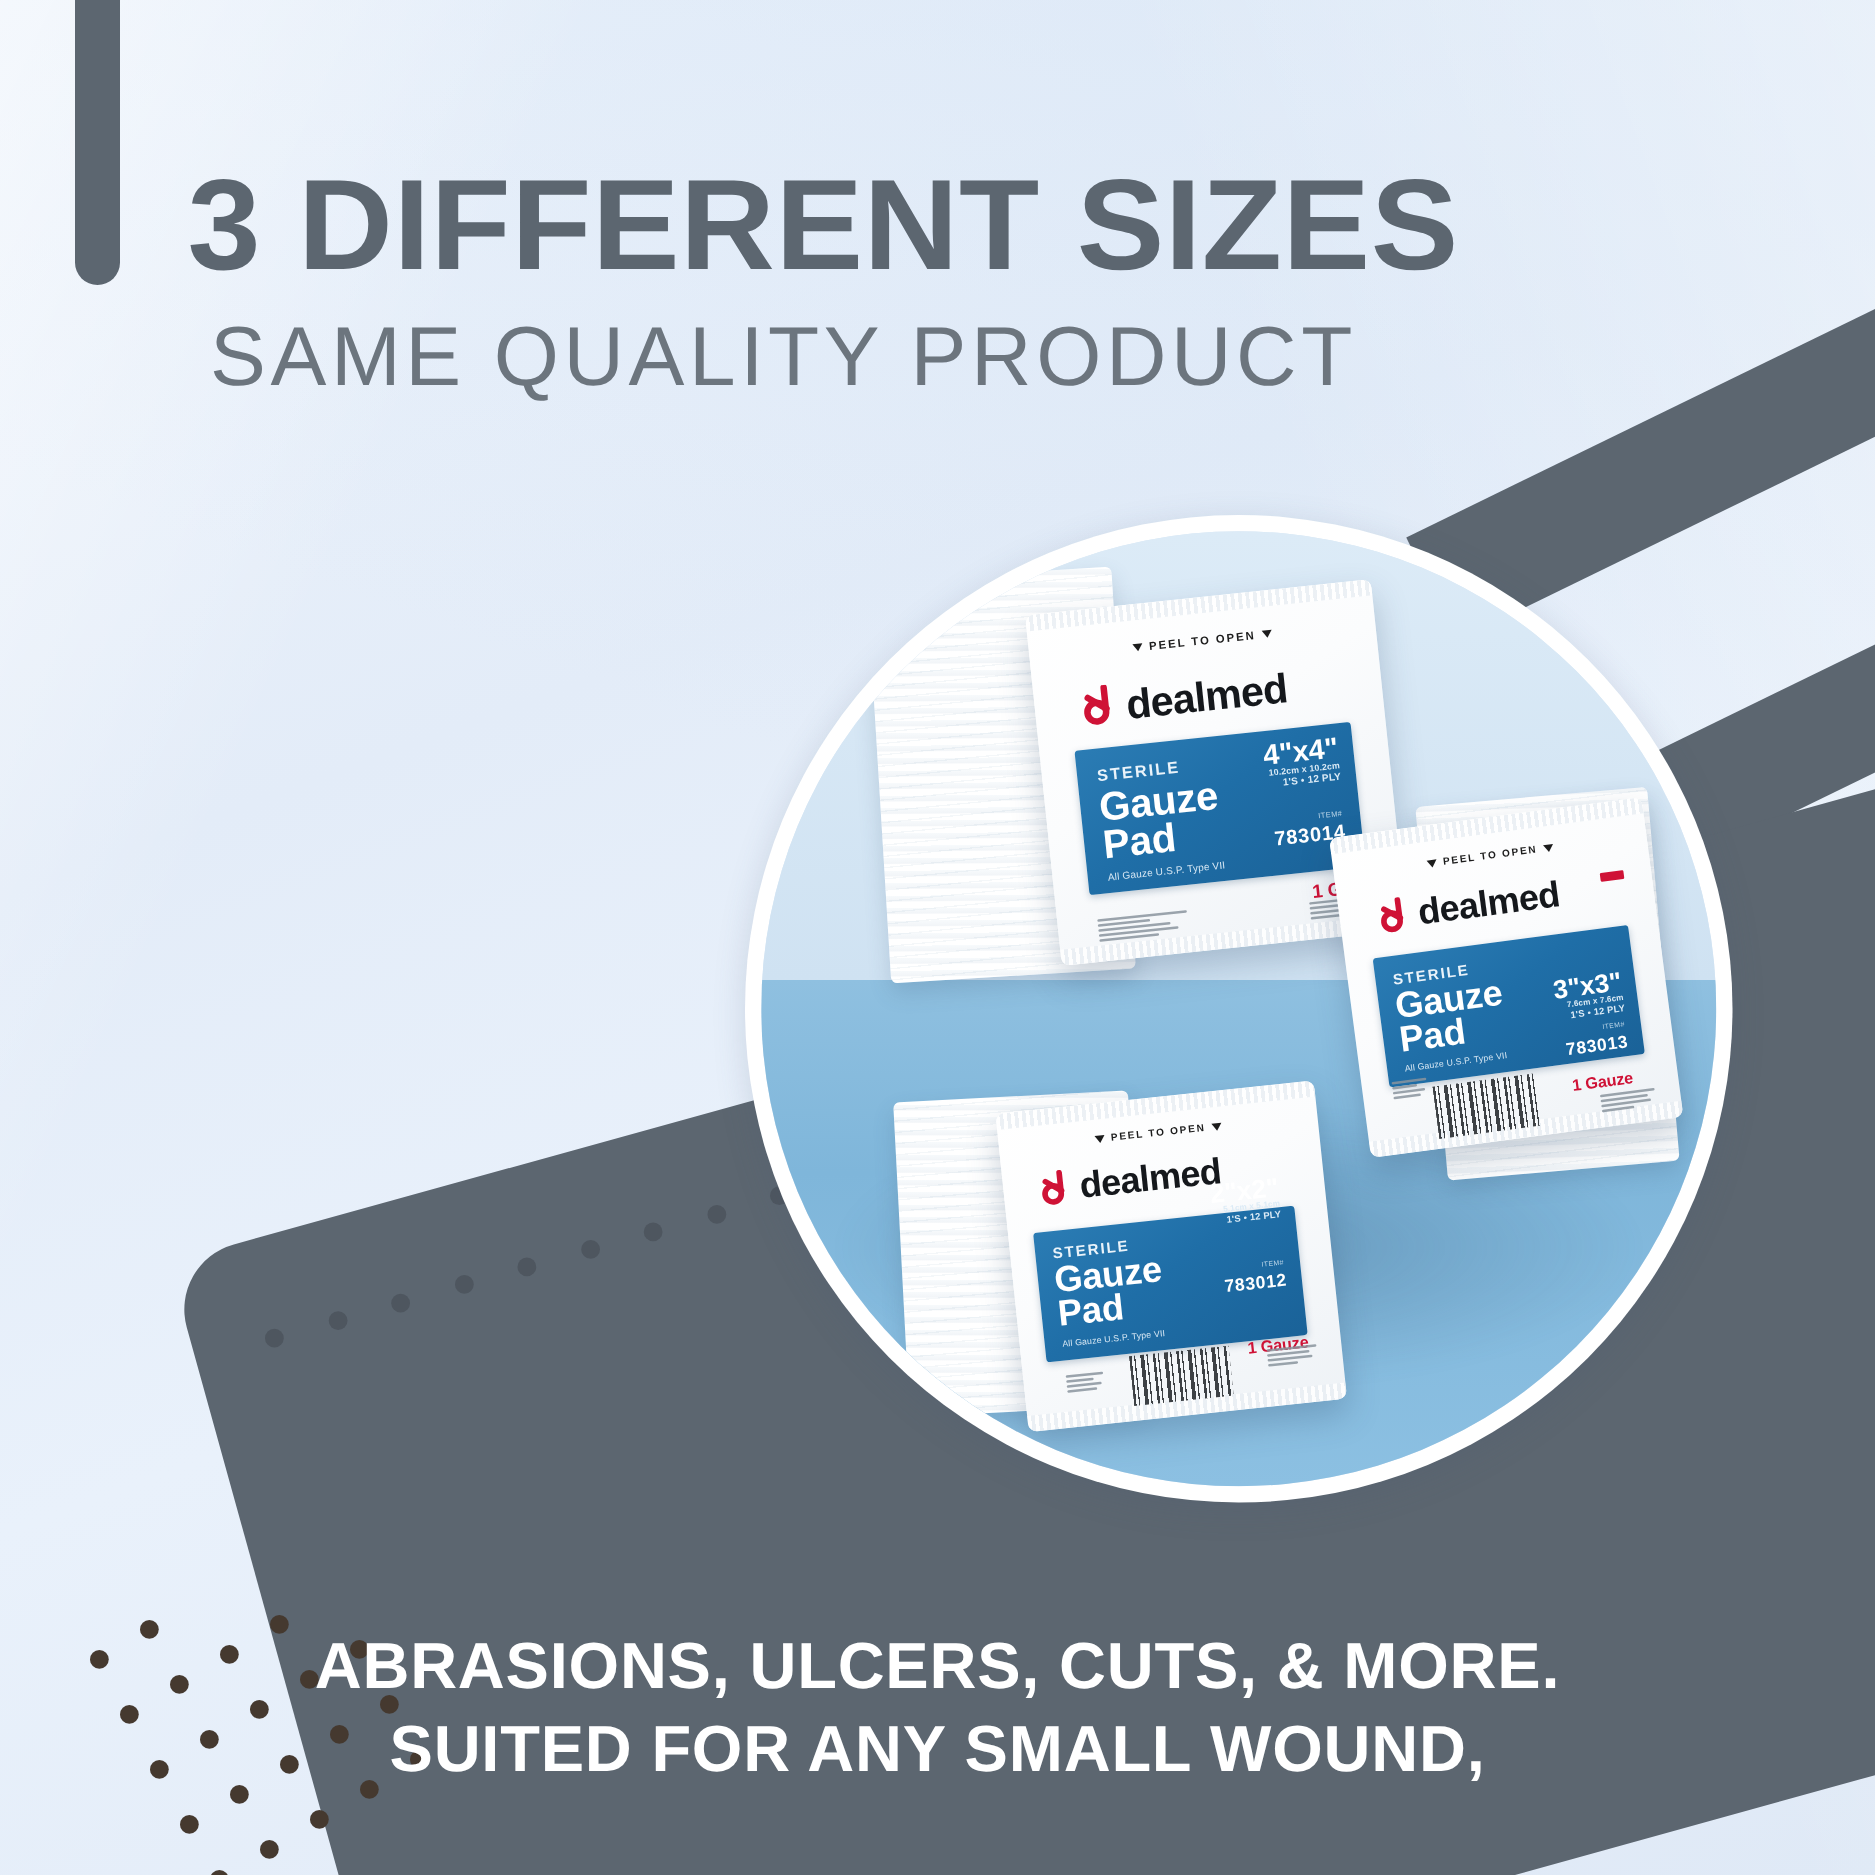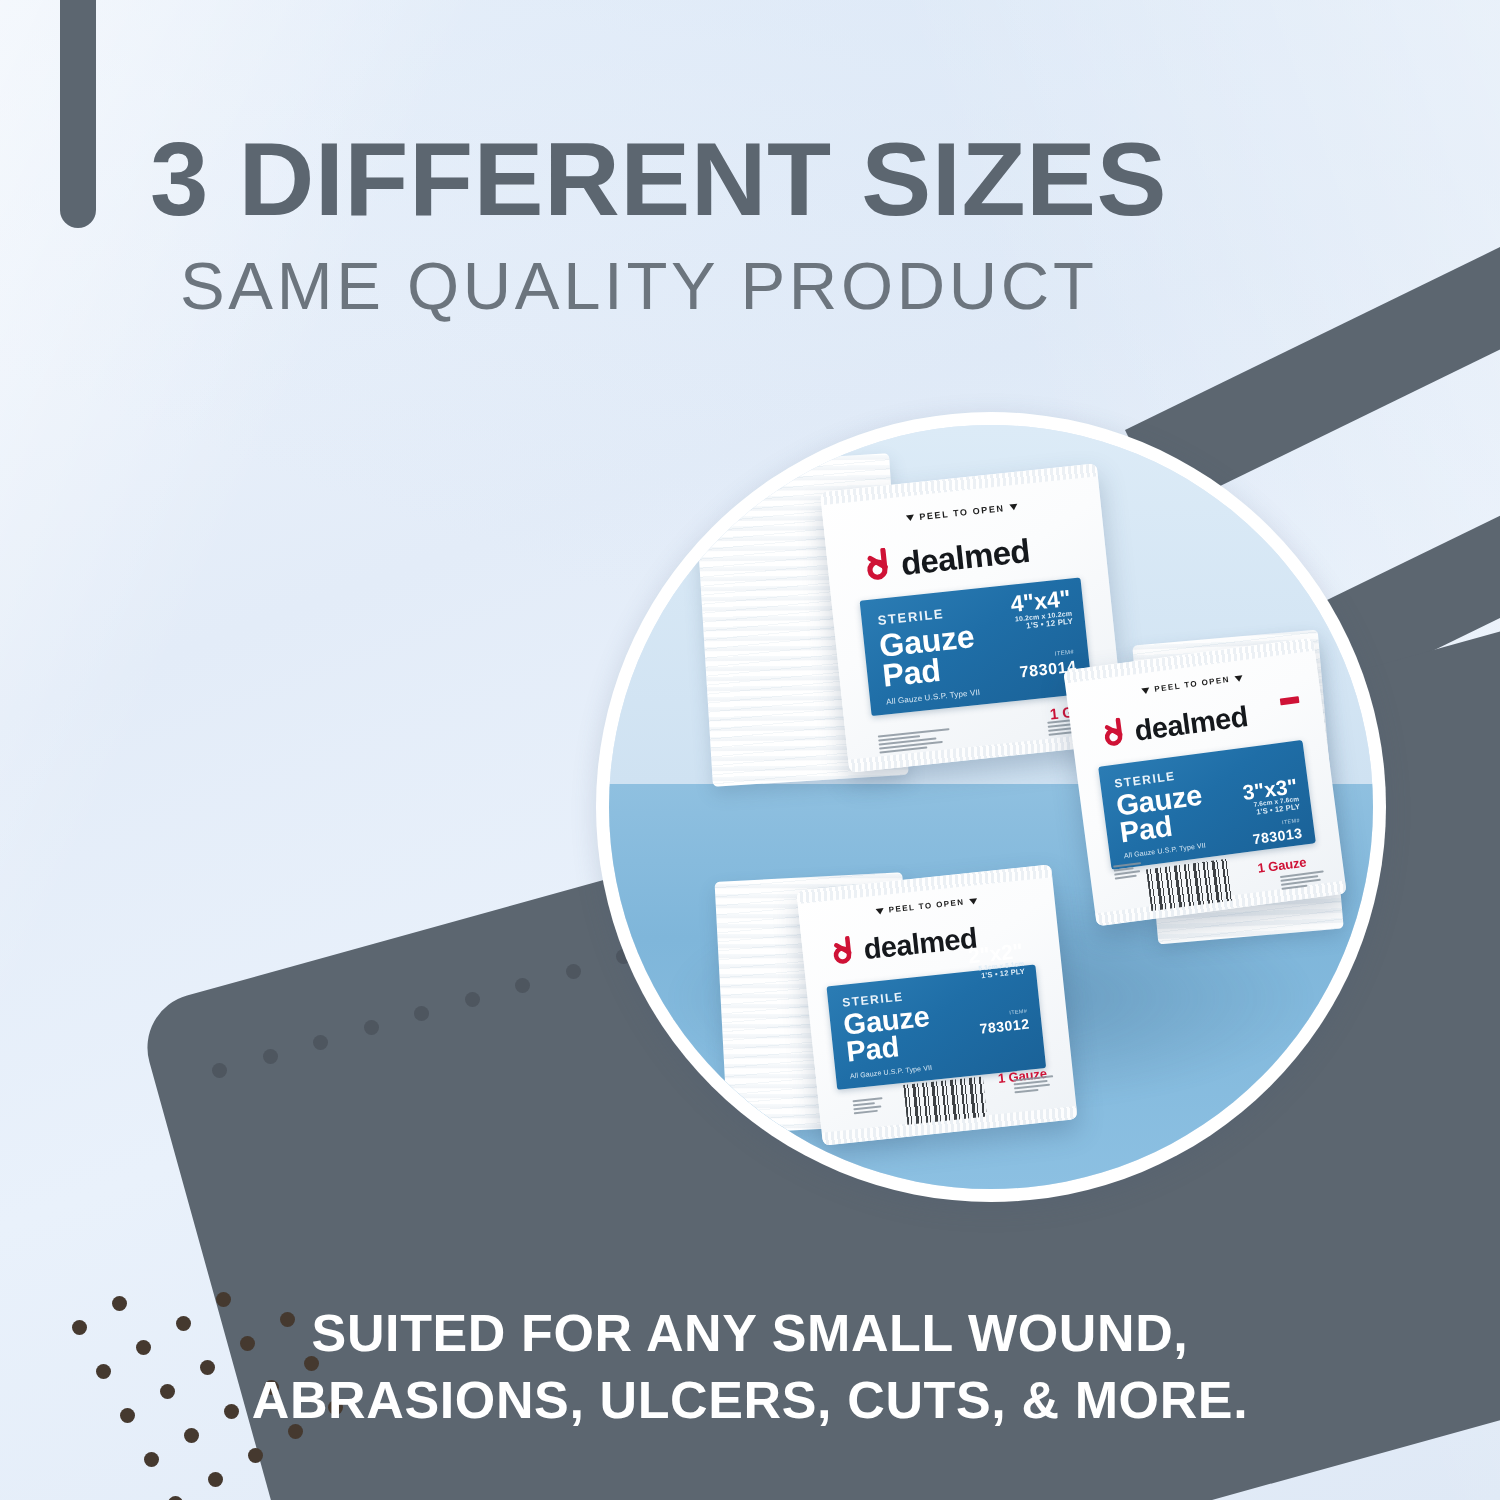--- a/index.html
+++ b/index.html
@@ -288,21 +288,21 @@
     font-weight:700;
     font-size:103px;
     letter-spacing:.004em;
     line-height:1;
     white-space:nowrap;
     transform:scaleX(1.02);
     transform-origin:left top;
   }
   .subhead{
     position:absolute;
-    left:180px; top:252px;
+    left:168px; top:252px;
     color:#6c757e;
     font-weight:400;
     font-size:67px;
     letter-spacing:.055em;
     line-height:1;
     white-space:nowrap;
   }
 
   .body-copy{
     position:absolute;
@@ -551,17 +551,17 @@
             <i style="width:34px"></i>
             <i style="width:36px"></i>
             <i style="width:24px"></i>
         </div>
       </div>
 
     </div>
   </div>
 
   <div class="footer-copy">
+    <div>ABRASIONS, ULCERS, CUTS, &amp; MORE.</div>
     <div>SUITED FOR ANY SMALL WOUND,</div>
-    <div>ABRASIONS, ULCERS, CUTS, &amp; MORE.</div>
   </div>
 
 </div>
 
 </body></html>

